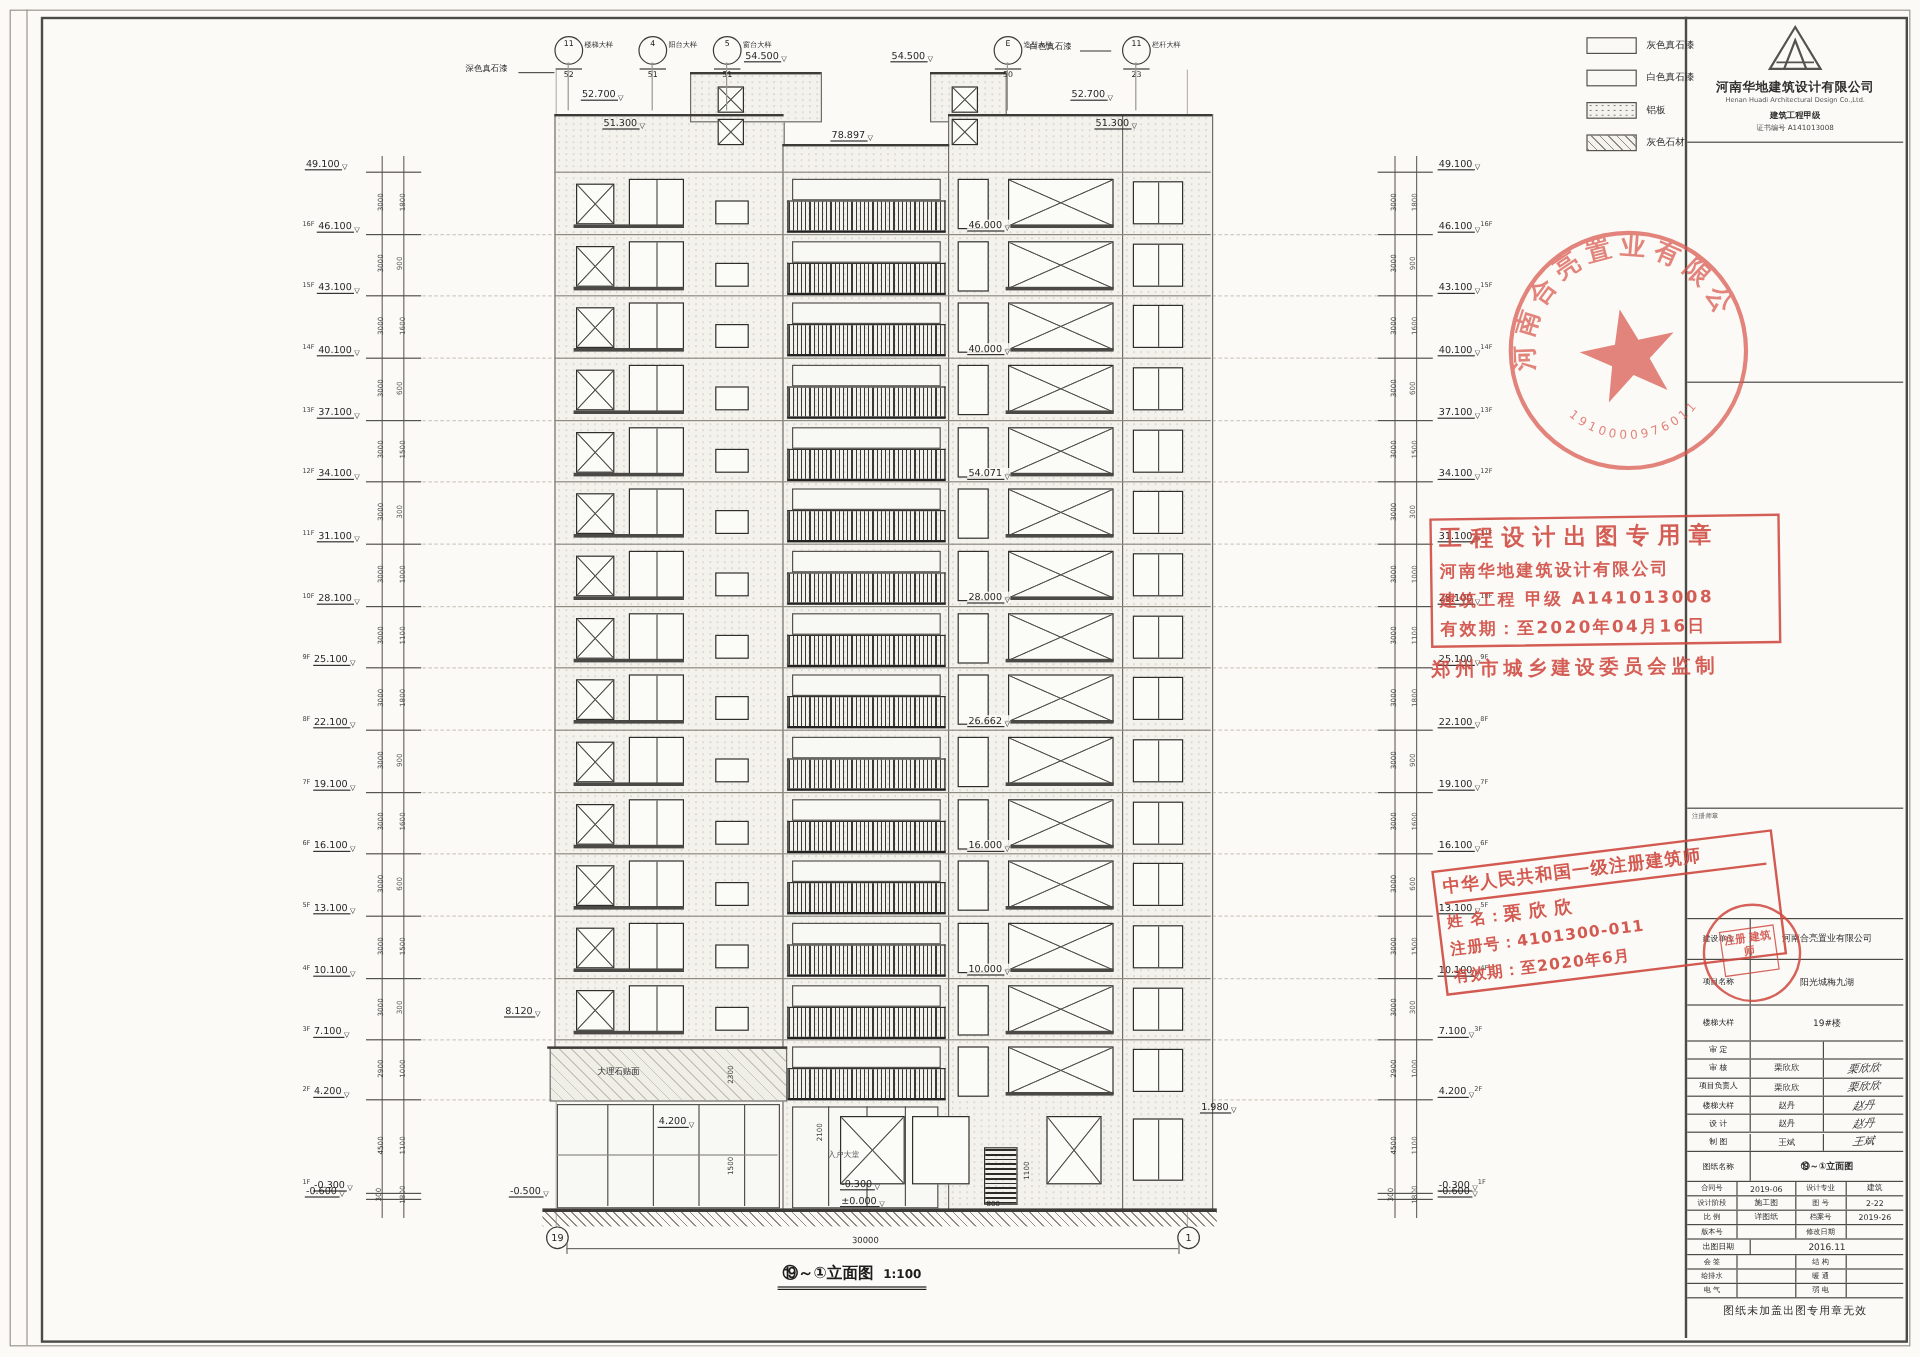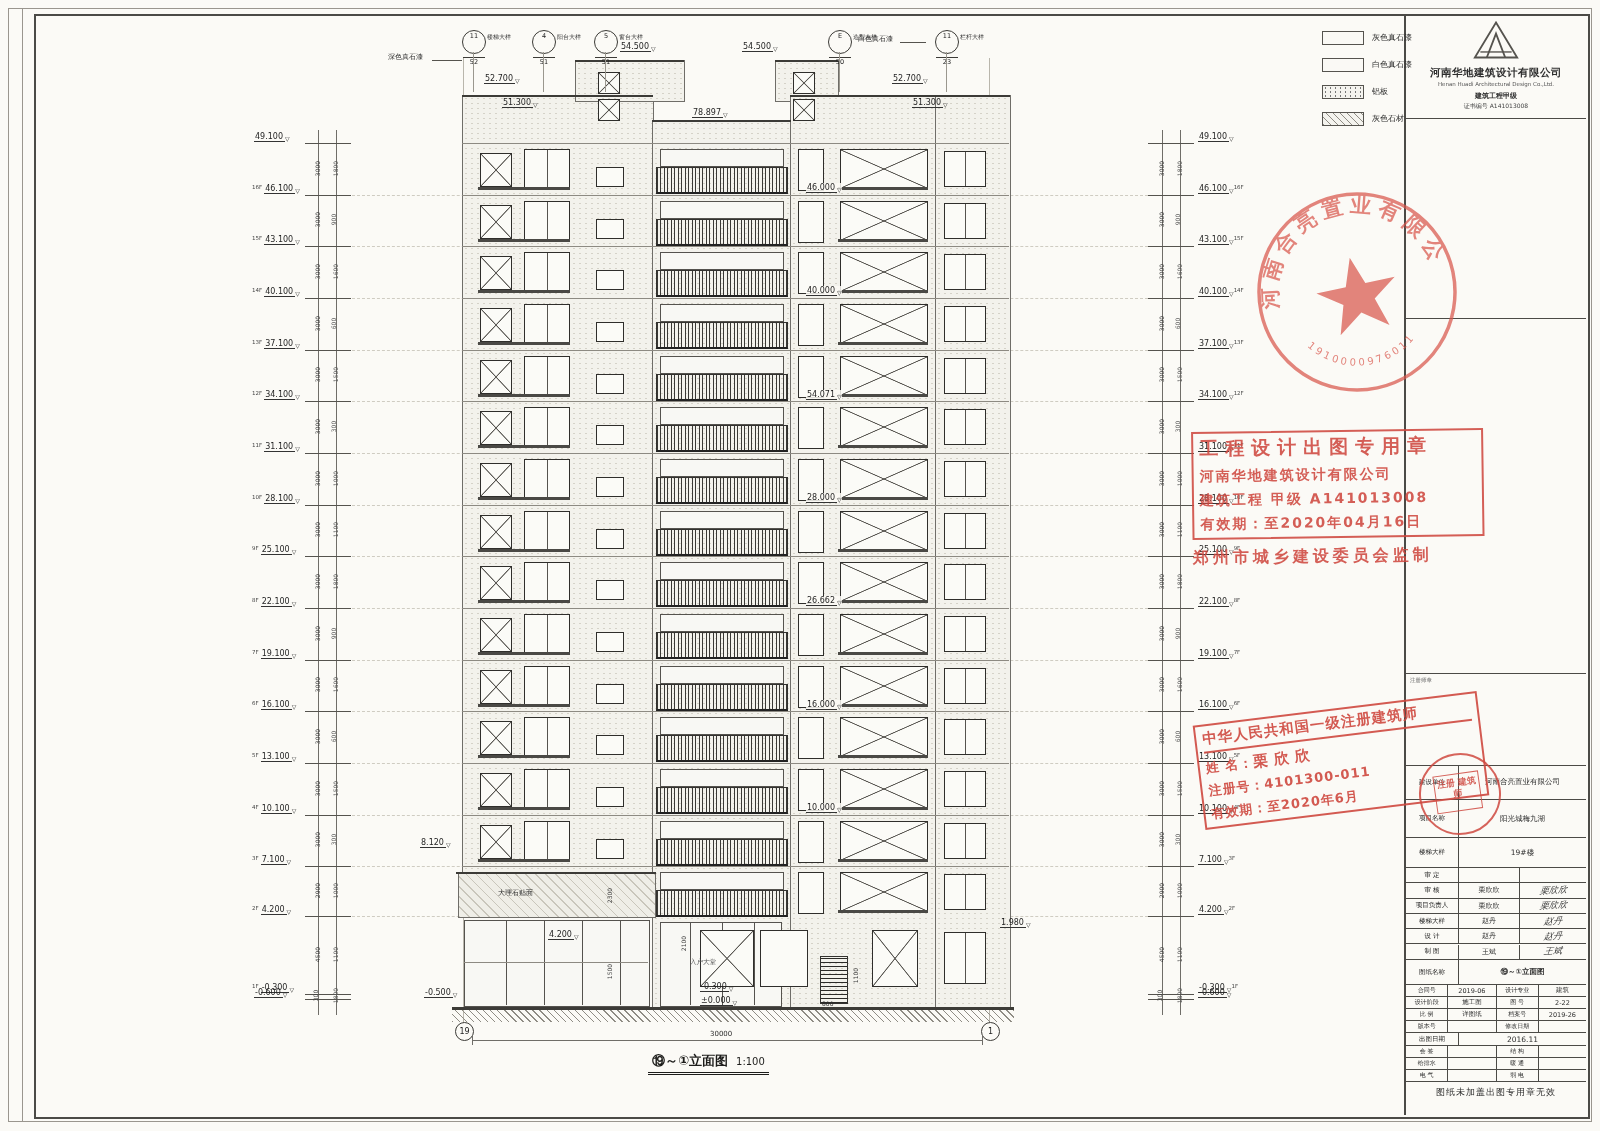--- a/index.html
+++ b/index.html
@@ -49,21 +49,21 @@
   .callout{position:absolute;width:22px;height:22px;border:1px solid #3c3b37;border-radius:50%;
      font-size:6.5px;text-align:center;color:#222;background:#fbfaf6;line-height:1;}
   .callout .n{display:block;border-bottom:1px solid #3c3b37;padding:2px 0 17px;}
   .callout .d{display:block;padding:1px 0;}
   .co-label{position:absolute;font-size:6px;color:#333;white-space:nowrap;}
 
   .axis-bubble{position:absolute;width:17px;height:17px;border:1px solid #3c3b37;border-radius:50%;
      font-size:8px;text-align:center;line-height:17px;background:#fbfaf6;color:#222;}
   .caption{position:absolute;font-size:13px;font-weight:bold;color:#1d1d1b;
      border-bottom:3px double #1d1d1b;padding:0 4px 2px;}
-  .caption .scale{font-size:10px;font-weight:normal;margin-left:8px;}
+  .caption .scale{font-size:10px;font-weight:bold;margin-left:8px;}
 
   
   .legend-item{position:absolute;height:16px;}
   .legend-sw{position:absolute;left:0;top:1px;width:40px;height:12px;border:1px solid #55534e;background:#faf9f5;}
   .legend-sw.dots{background:radial-gradient(#777 0.7px,transparent 0.8px);background-size:5px 4px;background-color:#f4f3ee;}
   .legend-sw.hatch{background:repeating-linear-gradient(45deg,#8f8c84 0 1px,transparent 1px 5px),#f4f3ee;}
   .legend-lb{position:absolute;left:50px;top:2px;font-size:8px;color:#2c2c2c;white-space:nowrap;}
   .tb-box{position:absolute;left:1406px;width:180px;border-bottom:1px solid #4b4a46;}
   .logo-wrap{text-align:center;}
   .logo-tri{width:46px;height:40px;margin:6px auto 2px;}

